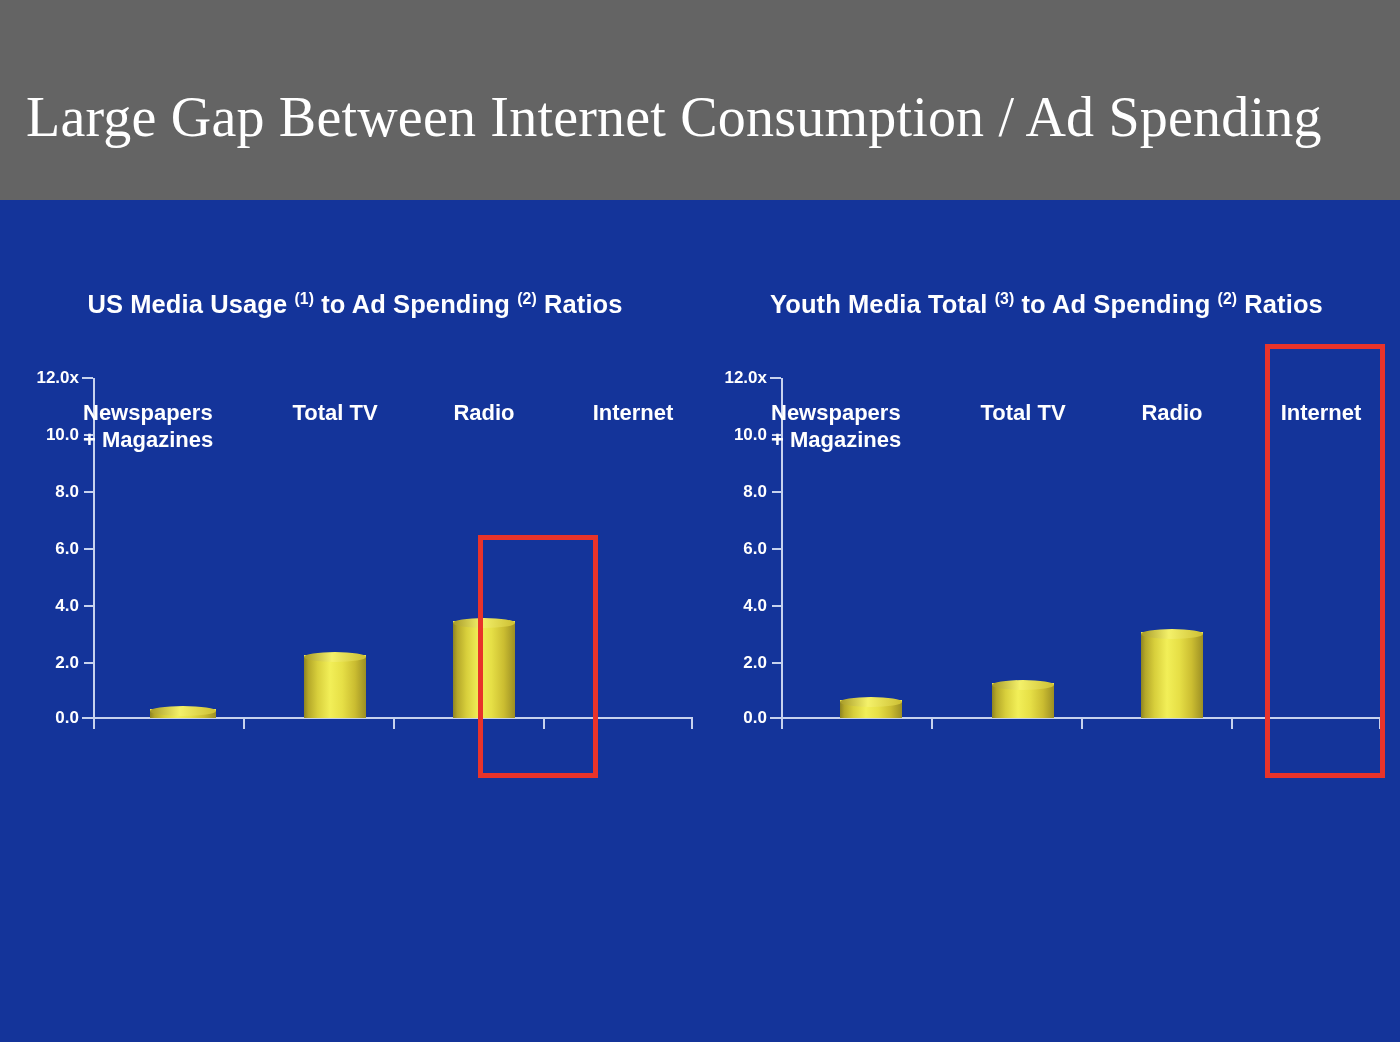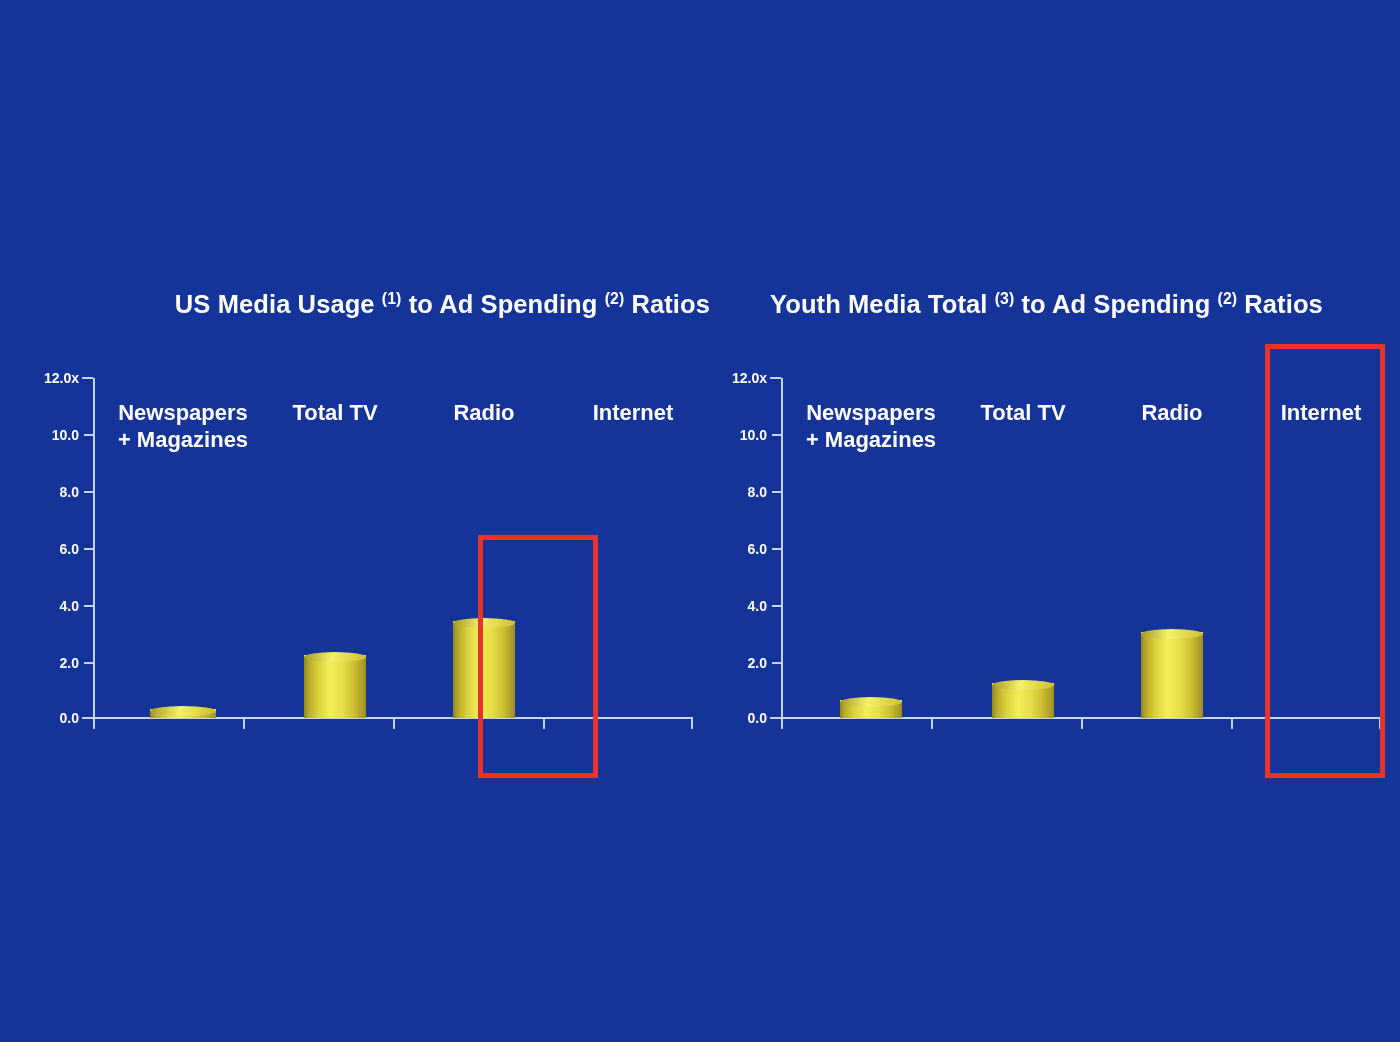--- a/index.html
+++ b/index.html
@@ -49,21 +49,21 @@
 
   
   .chart-panel { position: absolute; top: 0; }
   #panel-left  { left: 0px;   width: 710px; }
   #panel-right { left: 700px; width: 700px; }
 
   .chart-title {
     position: absolute;
     top: 88px;
     width: 100%;
-    text-align: right;
+    text-align: center;
     color: #ffffff;
     font-size: 25.5px;
     font-weight: bold;
     line-height: 1.32;
     letter-spacing: 0.1px;
   }
   .chart-title sup {
     font-size: 0.62em;
     vertical-align: super;
     font-weight: bold;
@@ -99,21 +99,21 @@
     height: 2px;
     background: #c7d2ee;
   }
   .ytick.major { left: -11px; width: 11px; }
   .ylabel {
     position: absolute;
     right: 100%;
     margin-right: 14px;
     transform: translateY(-50%);
     color: #ffffff;
-    font-size: 14px;
+    font-size: 17px;
     font-weight: bold;
     white-space: nowrap;
   }
   .xtick {
     position: absolute;
     bottom: -11px;
     width: 2px;
     height: 11px;
     background: #c7d2ee;
   }
@@ -166,21 +166,21 @@
     font-size: 20px;
     font-weight: bold;
     white-space: nowrap;
   }
 
   
   .cat-label {
     position: absolute;
     top: 22px;
     transform: translateX(-50%);
-    text-align: center;
+    text-align: left;
     color: #ffffff;
     font-size: 22px;
     font-weight: bold;
     line-height: 1.22;
     white-space: nowrap;
   }
   .cat-label.two-line { white-space: normal; width: 200px; }
 
   
   .highlight-box {
@@ -188,20 +188,23 @@
     border: 5px solid #e8332a;
     box-sizing: border-box;
     pointer-events: none;
   }
 </style>
 </head>
 <body>
 
 <div id="slide">
 
+  <div id="header-band">
+    <div id="slide-title">Large Gap Between Internet Consumption / Ad Spending</div>
+  </div>
 
   <div id="body-area">
 
     <div class="chart-panel" id="panel-left">
       <div class="chart-title">
         <span>US Media Usage </span><sup>(1)</sup><span> to Ad Spending </span><sup>(2)</sup><span> Ratios</span>
       </div>
 
       <div class="plot" id="plot-left">
         <div class="axis-line-y"></div>

